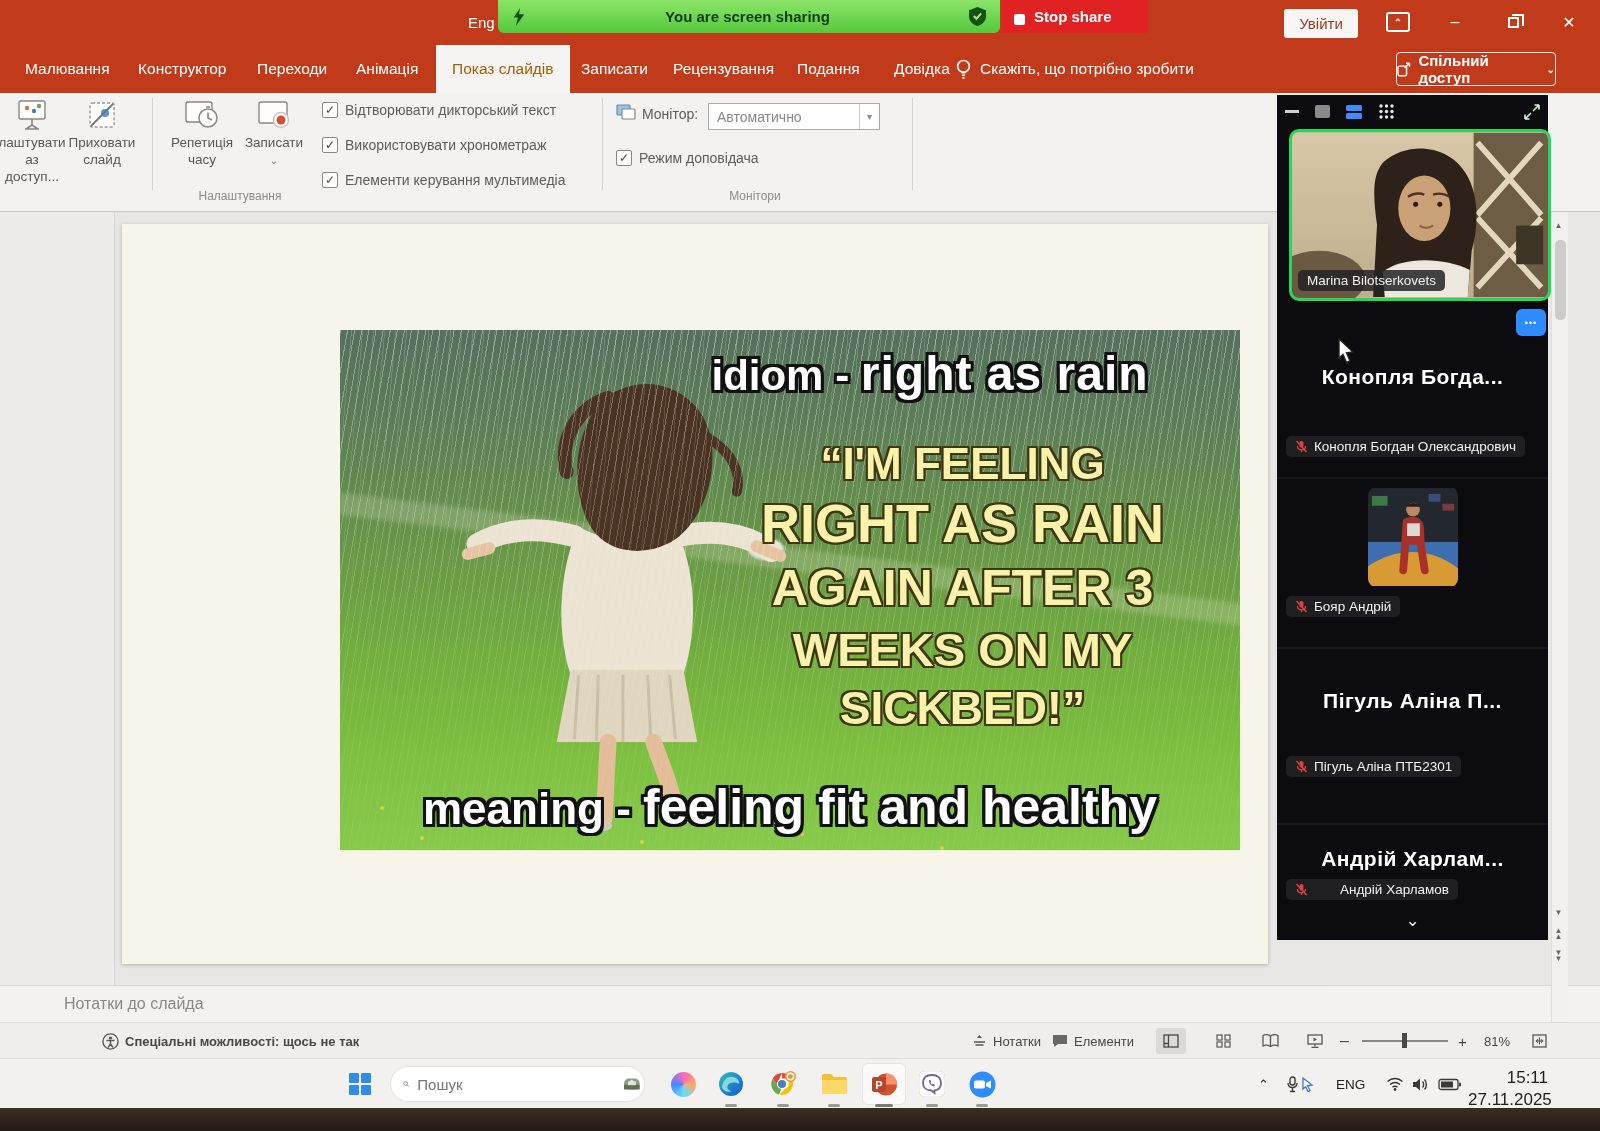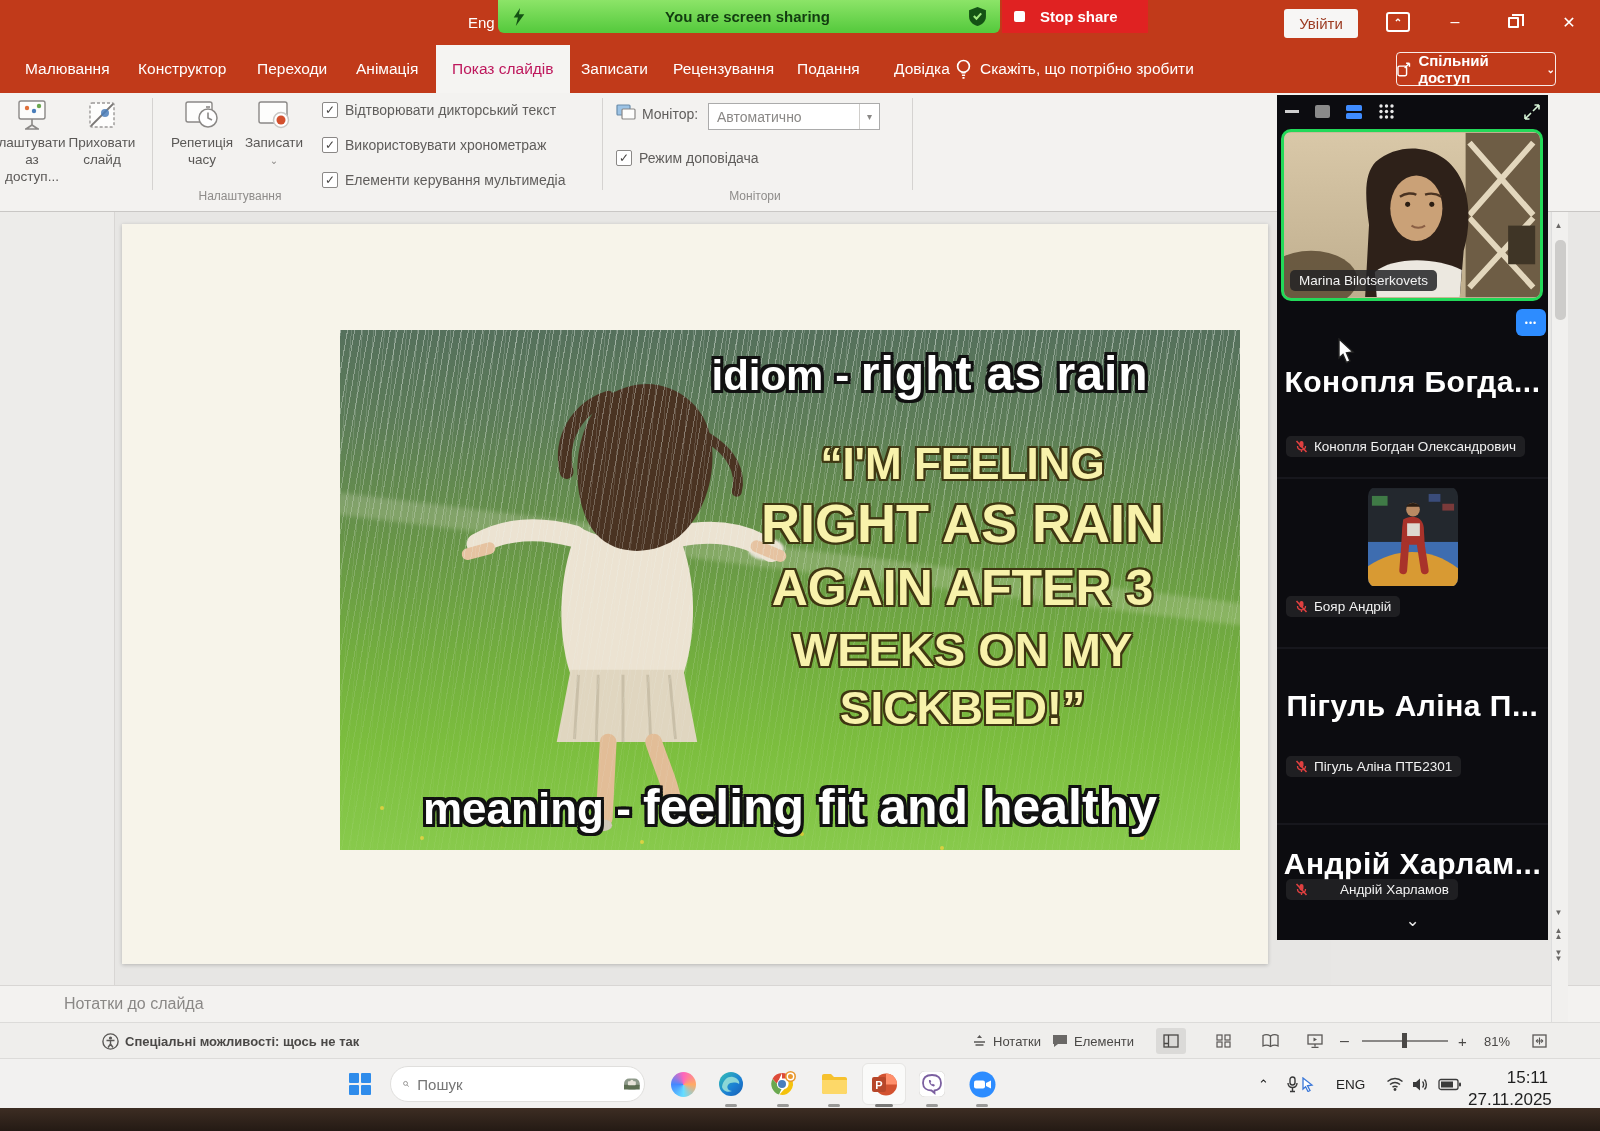--- a/index.html
+++ b/index.html
@@ -8,35 +8,35 @@
   .abs { position:absolute; }
 
   
   .titlebar { position:absolute; left:0; top:0; width:1600px; height:45px; background:#c13a1a; }
   .app-title { position:absolute; left:468px; top:14px; color:#fff; font-size:15px; }
   .share-banner { position:absolute; left:498px; top:0; width:502px; height:33px;
     background:linear-gradient(180deg,#8ce468,#54c93c); border-radius:0 0 6px 6px;
     display:flex; align-items:center; justify-content:space-between; padding:0 14px; }
   .share-banner .msg { color:#123c10; font-weight:bold; font-size:15px; }
   .stop-share { position:absolute; left:1002px; top:0; width:146px; height:33px; background:#e02222;
-    display:flex; align-items:center; gap:15px; padding:8px 12px; cursor:pointer; }
+    display:flex; align-items:flex-end; gap:9px; padding:8px 12px; cursor:pointer; }
   .stop-share .sq { width:11px; height:11px; background:#fff; border-radius:2px; }
   .stop-share .lbl { color:#fff; font-weight:bold; font-size:15px; }
   .signin-btn { position:absolute; left:1284px; top:9px; width:74px; height:29px; background:#f7f6f5;
     border-radius:3px; color:#9c3b22; font-size:15px; display:flex; align-items:center; justify-content:center; }
   .win-ctl { position:absolute; top:8px; height:28px; width:34px; display:flex; align-items:center; justify-content:center; color:#fff; font-size:16px; }
   .ribbon-opts { position:absolute; left:1386px; top:12px; width:24px; height:20px; border:2px solid #fff; border-radius:3px;
     display:flex; align-items:center; justify-content:center; color:#fff; font-size:10px; font-weight:bold; }
   .restore-box { width:11px; height:11px; border:2px solid #fff; border-radius:1px; position:relative; }
   .restore-box::after { content:""; position:absolute; left:2px; top:-5px; width:10px; height:10px; border:2px solid #fff; border-left:none; border-bottom:none; }
 
   
   .tabbar { position:absolute; left:0; top:45px; width:1600px; height:48px; background:#c13a1a; }
   .rtab { position:absolute; top:0; height:48px; display:flex; align-items:center; color:#fff; font-size:15.5px; padding:0 4px; cursor:pointer; }
-  .rtab.active { background:#f5f4f2; color:#be185d; padding:0 16px; }
+  .rtab.active { background:#f5f4f2; color:#a16207; padding:0 16px; }
   .tellme { position:absolute; left:956px; top:0; height:48px; display:flex; align-items:center; gap:9px; color:#fff; font-size:15.5px; }
   .share-btn { position:absolute; left:1396px; top:7px; width:160px; height:34px; border:1.5px solid rgba(255,255,255,.9);
     border-radius:4px; display:flex; align-items:center; justify-content:center; gap:7px; color:#fff; font-size:15px; font-weight:bold; }
 
   
   .ribbon { position:absolute; left:0; top:93px; width:1600px; height:119px; background:#f3f2f0; border-bottom:1px solid #c9c7c5; }
   .vsep { position:absolute; top:5px; width:1px; height:92px; background:#d5d3d1; }
   .bigbtn { position:absolute; top:5px; display:flex; flex-direction:column; align-items:center; gap:3px; color:#5a5856; font-size:13.5px; line-height:1.25; text-align:center; cursor:pointer; }
   .grouplbl { position:absolute; top:96px; font-size:12px; color:#8e8c8a; text-align:center; }
   .cbrow { position:absolute; display:flex; align-items:center; gap:7px; cursor:pointer; }
@@ -97,24 +97,24 @@
   .search-pill input { border:none; outline:none; flex:1; font-size:15px; color:#5a5856; font-family:"Liberation Sans",sans-serif; background:transparent; }
   .ppt-active-bg { position:absolute; left:862px; top:4px; width:44px; height:42px; background:#fafaf9; border:1px solid #e6e5e3; border-radius:6px; }
   .tray { position:absolute; top:0; height:50px; display:flex; align-items:center; color:#1f1f1f; }
   .clockblk { position:absolute; left:1468px; top:8px; width:80px; text-align:right; font-size:17px; line-height:1.3; color:#1f1f1f; }
 
   .bezel-bottom { position:absolute; left:0; top:1108px; width:1600px; height:23px; background:linear-gradient(180deg,#3d2d23,#241a14); }
 
   
   .zoom-panel { position:absolute; left:1277px; top:95px; width:271px; height:845px; background:#0c0c10; z-index:20; }
   .zp-toolbar { position:absolute; left:0; top:0; width:100%; height:33px; display:flex; align-items:center; gap:16px; padding:0 8px; }
-  .zp-video { position:absolute; left:4px; top:34px; width:262px; height:172px; border:3px solid #23d959; border-radius:10px; overflow:hidden; background:#c9b896; }
+  .zp-video { position:absolute; left:12px; top:34px; width:262px; height:172px; border:3px solid #23d959; border-radius:10px; overflow:hidden; background:#c9b896; }
   .zp-nametag { position:absolute; display:flex; align-items:center; gap:6px; background:rgba(35,35,38,.85); border-radius:5px;
     padding:3px 9px; color:#f2f2f2; font-size:13.5px; white-space:nowrap; }
-  .zp-big { position:absolute; width:100%; text-align:center; color:#fff; font-size:30px; font-weight:bold; letter-spacing:.5px; }
+  .zp-big { position:absolute; width:100%; text-align:center; color:#fff; font-size:21px; font-weight:bold; letter-spacing:.5px; }
   .zp-more { position:absolute; left:239px; top:214px; width:30px; height:27px; background:#2d8cff; border-radius:6px;
     color:#fff; font-size:9px; display:flex; align-items:center; justify-content:center; letter-spacing:1px; }
   .zp-sep { position:absolute; left:0; width:100%; height:2px; background:#17171d; }
   .zp-chevron { position:absolute; left:0; top:815px; width:100%; text-align:center; color:#e8e8e8; font-size:17px; }
   .avatar-wrap { position:absolute; left:91px; top:391px; width:90px; height:102px; border-radius:10px; overflow:hidden; }
 
   
   .scrollbar { position:absolute; left:1551px; top:212px; width:17px; height:810px; background:#f1f0ee; border-left:1px solid #ddd; }
   .sc-btn { position:absolute; left:1px; width:15px; height:18px; display:flex; align-items:center; justify-content:center; color:#6a6866; font-size:8px; }
   .sc-thumb { position:absolute; left:3px; top:28px; width:11px; height:80px; background:#cdccca; border-radius:5px; }

